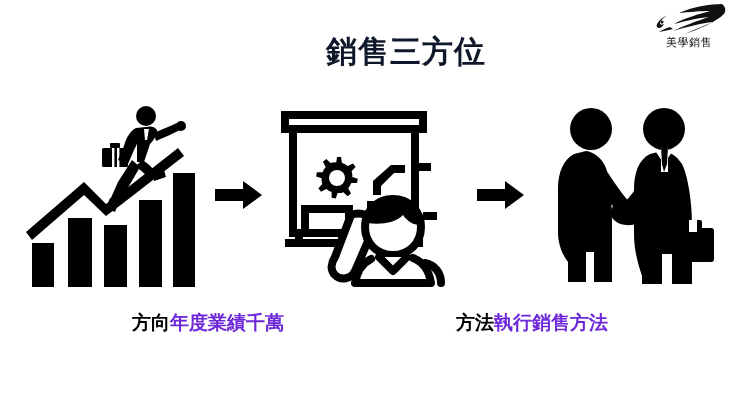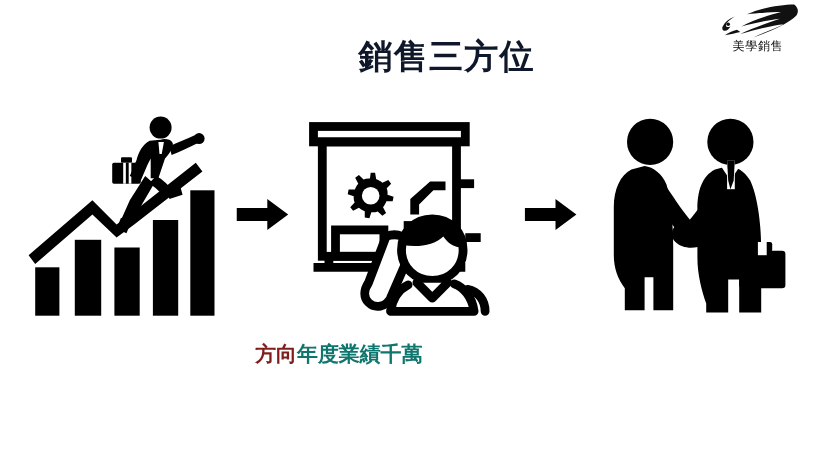--- a/index.html
+++ b/index.html
@@ -100,24 +100,24 @@
   }
   .caption {
     width: 200px;
     text-align: center;
     font-size: 19px;
     font-weight: bold;
     line-height: 1.3;
     white-space: nowrap;
   }
   .caption .kw {
-    color: #7f1d1d;
+    color: #000000;
   }
   .caption .desc {
-    color: #0f766e;
+    color: #6d28d9;
     margin-left: 0;
   }
   .caption-spacer {
     width: 62px;
   }
 </style>
 </head>
 <body>
 
 <div class="logo">
@@ -273,13 +273,16 @@
   </div>
 
 </div>
 
 <div class="captions">
   <div class="caption">
     <span class="kw">方向</span><span class="desc">年度業績千萬</span>
   </div>
   <div class="caption-spacer"></div>
   <div class="caption-spacer"></div>
+  <div class="caption">
+    <span class="kw">方法</span><span class="desc">執行銷售方法</span>
+  </div>
 </div>
 
 </body></html>

